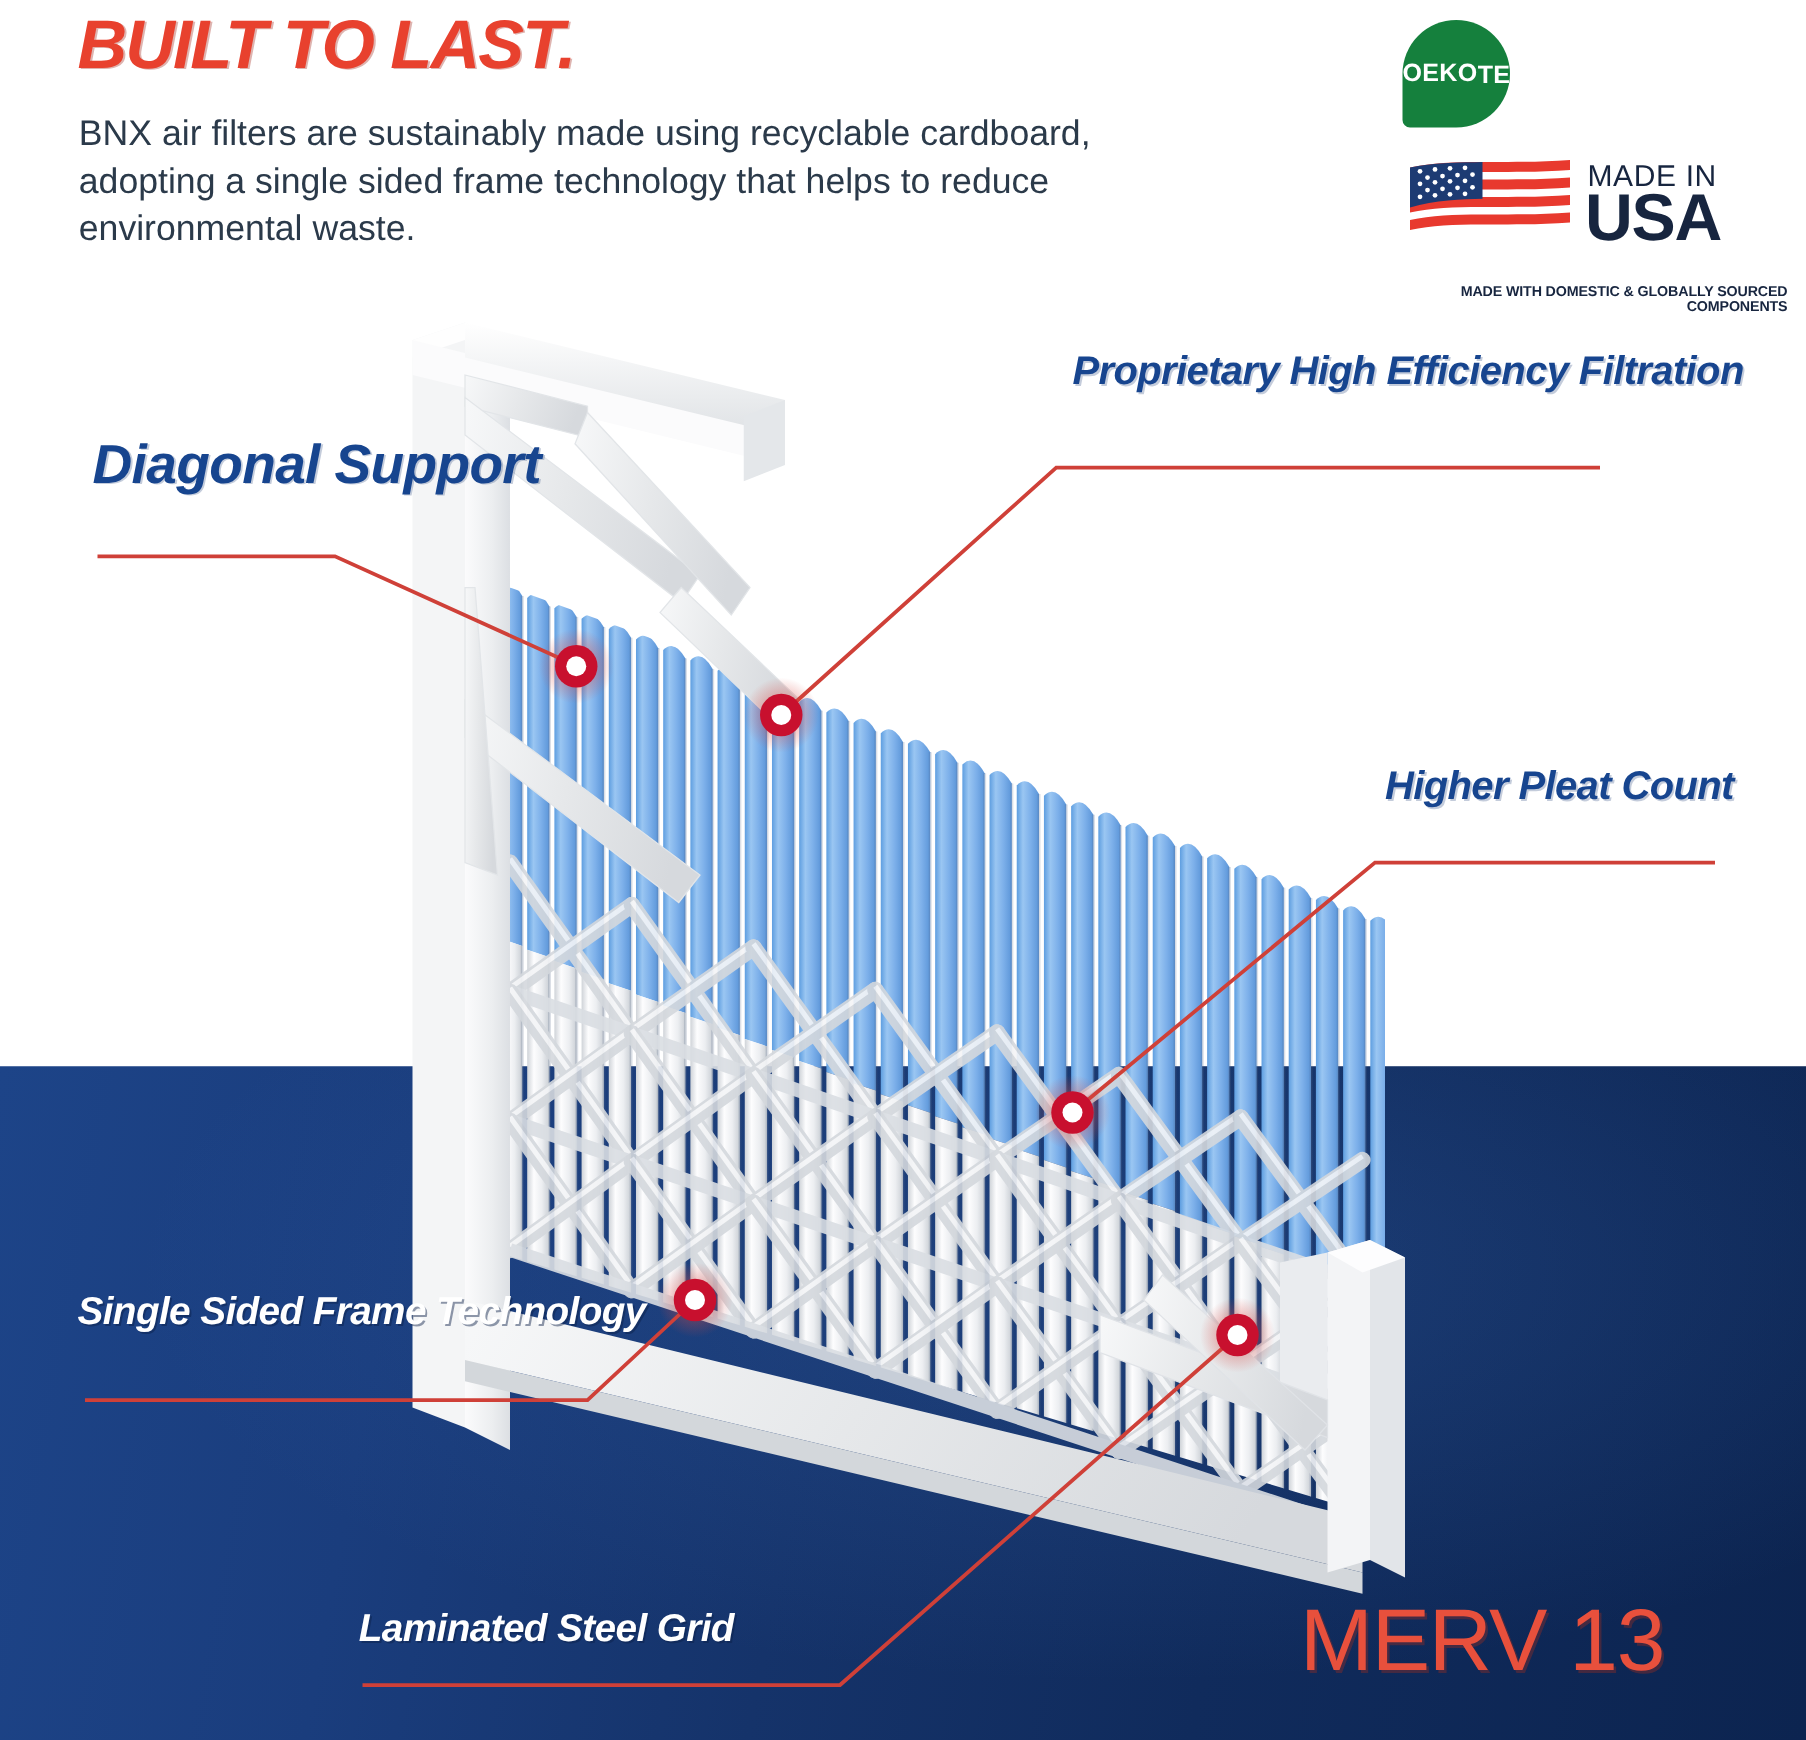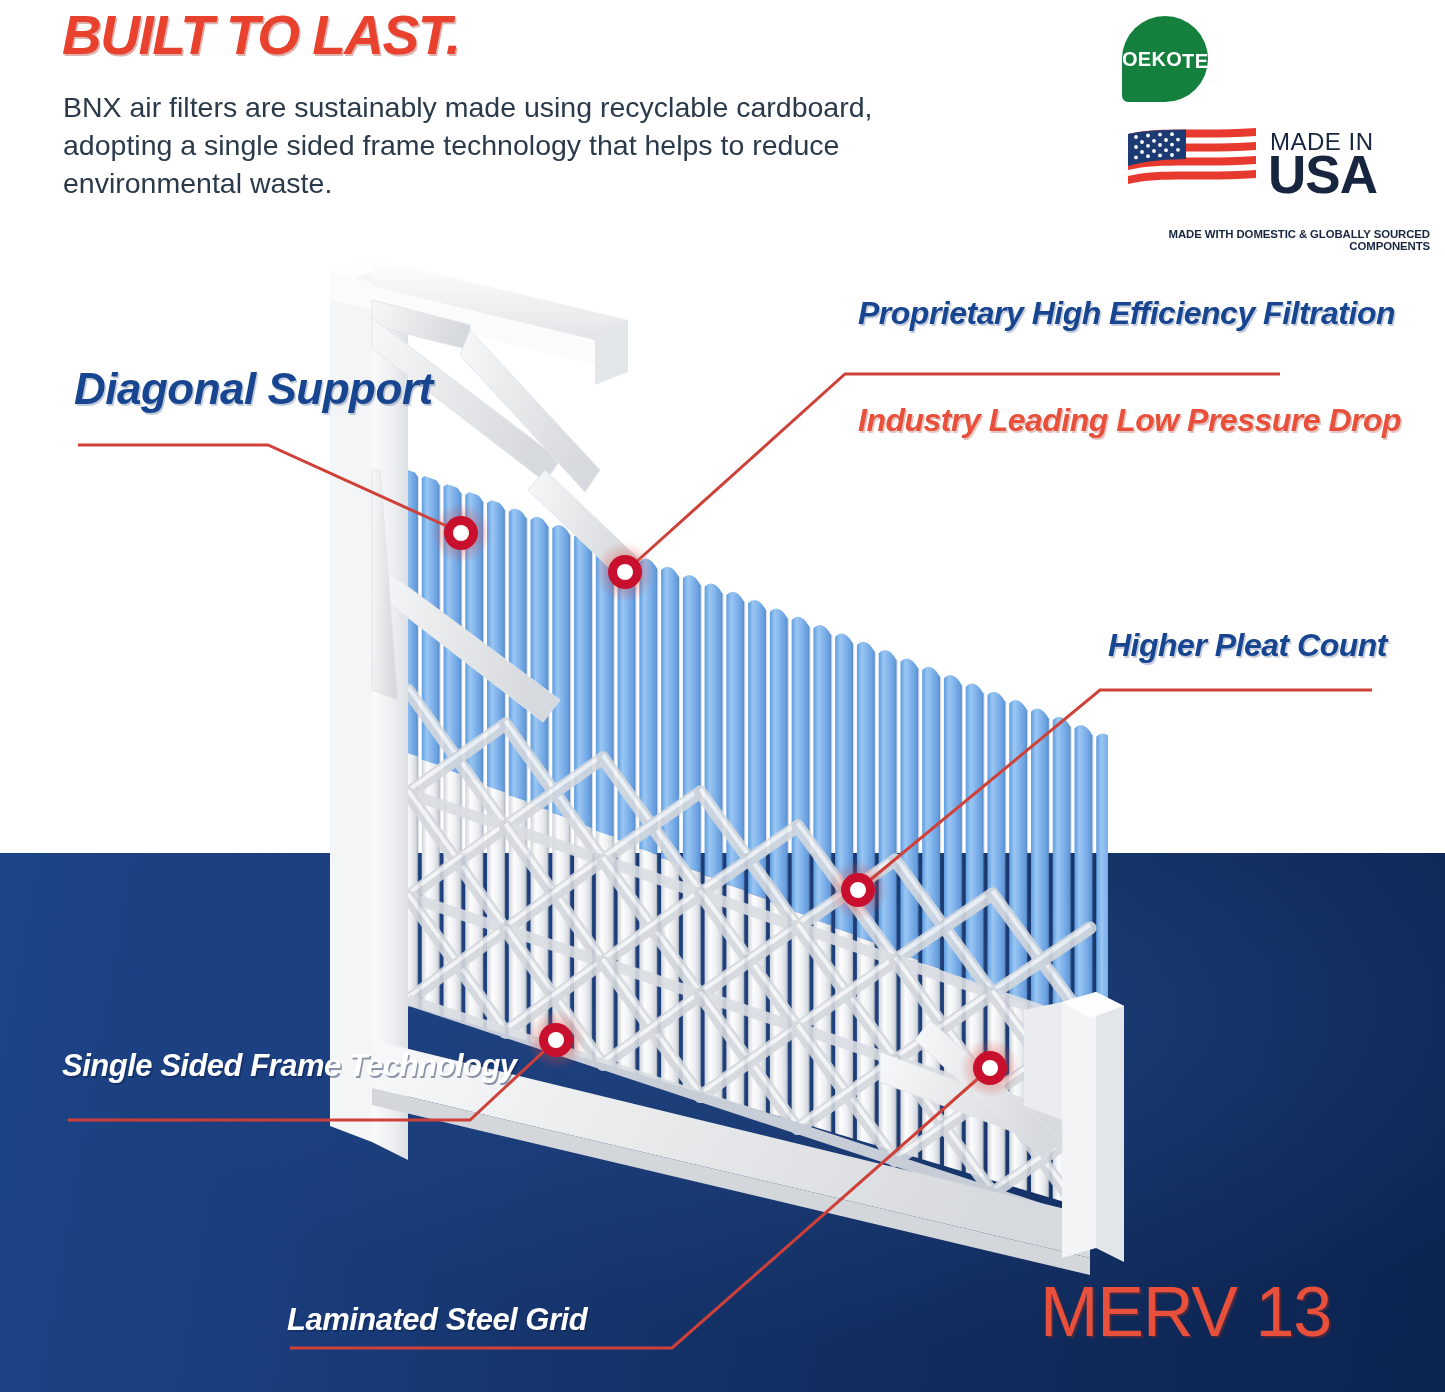--- a/index.html
+++ b/index.html
@@ -46,21 +46,21 @@
 
   
   .usa{position:absolute;left:1122px;top:124px;width:310px;height:96px;}
   .flag{position:absolute;left:6px;top:2px;width:128px;height:66px;overflow:hidden;}
   .flag svg{display:block;}
   .usa-made{position:absolute;left:148px;top:4px;font-size:24px;font-weight:400;color:#17253f;letter-spacing:.5px;}
   .usa-big{position:absolute;left:146px;top:24px;font-size:53px;font-weight:bold;color:#17253f;letter-spacing:-1px;line-height:54px;}
   .usa-note{position:absolute;left:2px;top:80px;width:306px;text-align:right;font-size:11.4px;font-weight:bold;color:#17253f;letter-spacing:-.1px;margin-top:24px;}
 
   
-  .callout{position:absolute;font-weight:bold;font-style:italic;letter-spacing:-.5px;margin-top:17px;}
+  .callout{position:absolute;font-weight:bold;font-style:italic;letter-spacing:-.5px;}
   .c-navy{color:#17458f;text-shadow:1.5px 1.5px 0 rgba(20,50,110,.25);}
   .c-red{color:#e8503c;text-shadow:1.5px 1.5px 0 rgba(170,60,45,.3);}
   .c-white{color:#ffffff;text-shadow:1.5px 1.5px 0 rgba(10,30,70,.45);}
 
   #co-diagonal{left:74px;top:352px;font-size:44px;line-height:40px;}
   #co-proprietary{left:858px;top:278px;font-size:32px;line-height:37px;}
   #co-pressure{left:858px;top:385px;font-size:32px;line-height:37px;}
   #co-pleat{left:1108px;top:610px;font-size:32px;line-height:37px;}
   #co-frame{left:62px;top:1030px;font-size:31px;line-height:37px;}
   #co-steel{left:287px;top:1284px;font-size:31px;line-height:37px;}
@@ -436,19 +436,18 @@
         </g>
       </svg>
     </div>
     <div class="usa-made">MADE IN</div>
     <div class="usa-big">USA</div>
     <div class="usa-note">MADE WITH DOMESTIC &amp; GLOBALLY SOURCED COMPONENTS</div>
   </div>
 
   <div id="co-diagonal" class="callout c-navy">Diagonal Support</div>
   <div id="co-proprietary" class="callout c-navy">Proprietary High Efficiency Filtration</div>
-  <div id="co-pressure" class="callout c-red">Industry Leading Low Pressure Drop</div>
   <div id="co-frame" class="callout c-white">Single Sided Frame Technology</div>
   <div id="co-pleat" class="callout c-navy">Higher Pleat Count</div>
   <div id="co-steel" class="callout c-white">Laminated Steel Grid</div>
 
   <div id="merv">MERV 13</div>
 </div>
 
 </body></html>

